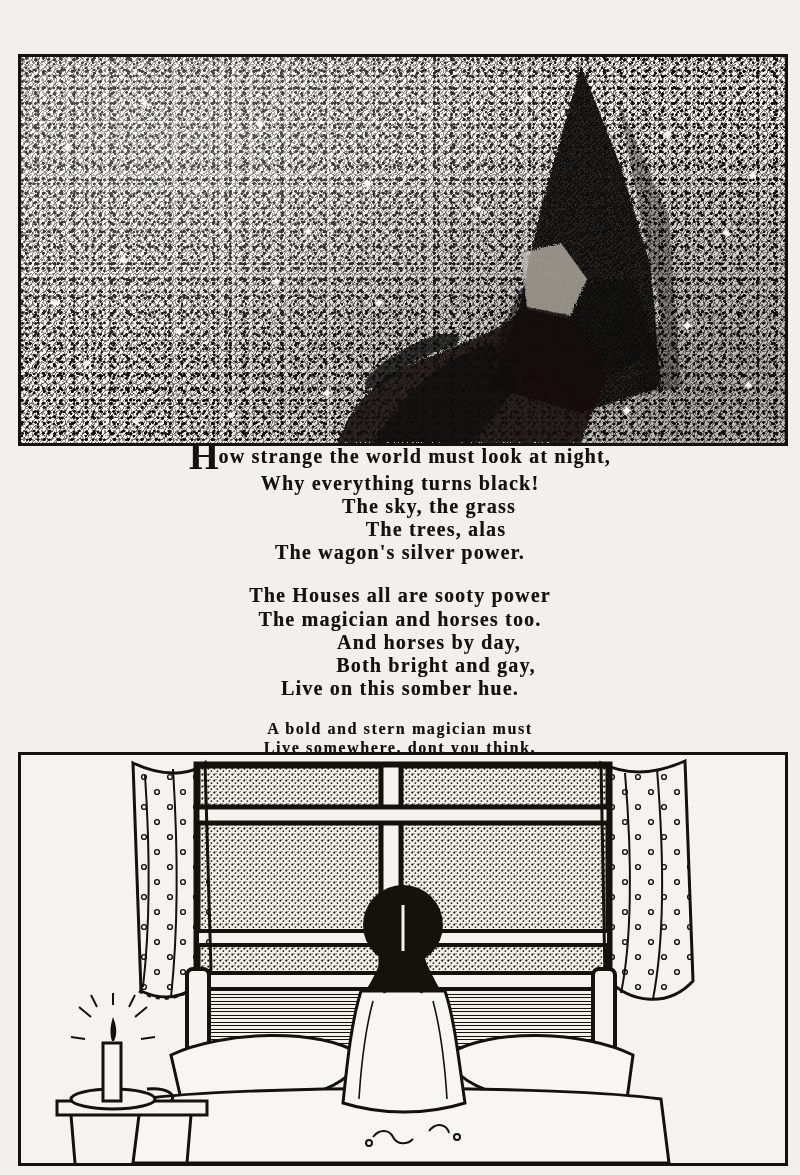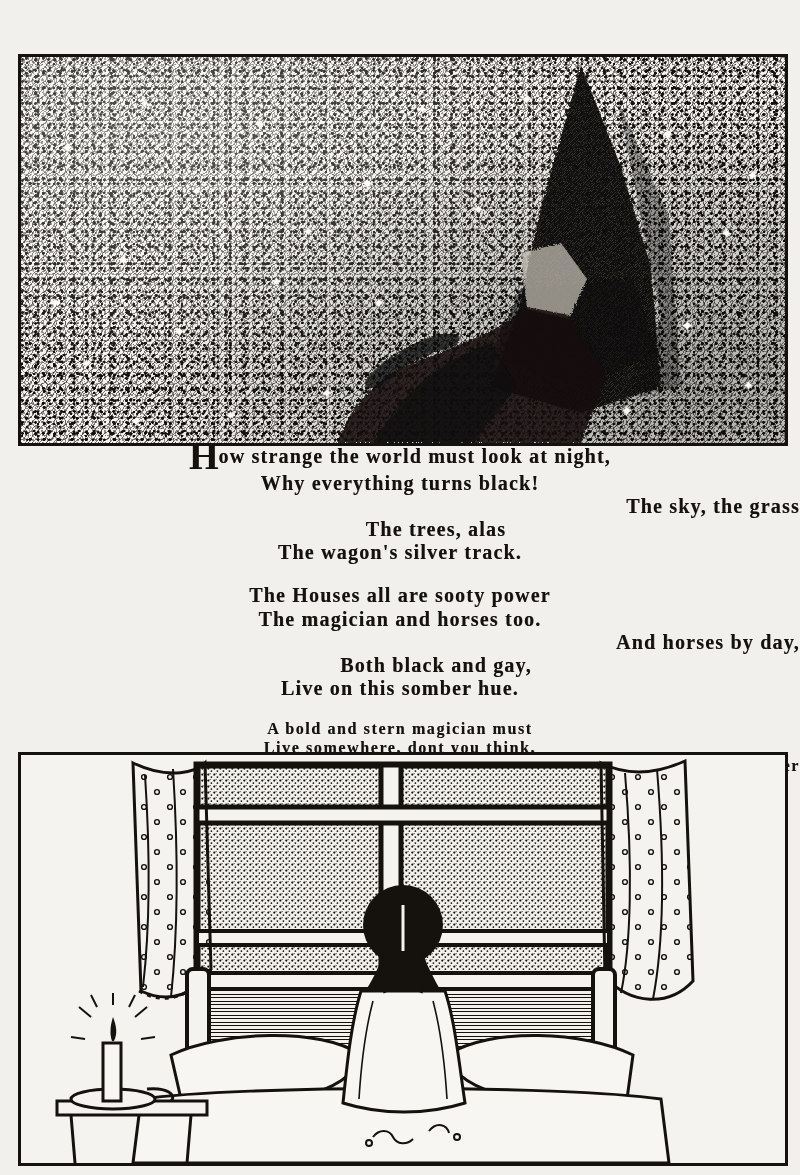--- a/index.html
+++ b/index.html
@@ -93,21 +93,21 @@
   .stanza:last-child { margin-bottom: 0; }
   .line {
     font-family: "Liberation Serif", serif;
     font-size: 20px;
     letter-spacing: 1.2px;
     line-height: 1.16;
     white-space: pre;
     font-weight: 600;
     text-shadow: 0.3px 0 0 rgba(21,18,14,0.5);
   }
-  .line.indent1 { padding-left: 58px; text-align: right; }
+  .line.indent1 { padding-left: 58px; }
   .line.indent2 { padding-left: 72px; }
   .line.big { font-size: 16px; letter-spacing: 1.6px; }
   .dropcap-line {
     position: relative;
   }
   .dropcap {
     font-family: "Liberation Serif", serif;
     font-size: 38px;
     line-height: 0.78;
     font-weight: 700;
@@ -194,28 +194,28 @@
     </svg>
   </div>
 
   <div class="poem">
 
     <div class="stanza">
       <div class="line dropcap-line"><span class="dropcap">H</span><span>ow strange the world must look at night,</span></div>
       <div class="line">Why everything turns black!</div>
       <div class="line indent1">The sky, the grass</div>
       <div class="line indent2">The trees, alas</div>
-      <div class="line">The wagon's silver track.</div>
+      <div class="line">The wagon's silver power.</div>
     </div>
 
     <div class="stanza">
       <div class="line">The Houses all are sooty power</div>
       <div class="line">The magician and horses too.</div>
       <div class="line indent1">And horses by day,</div>
-      <div class="line indent2">Both black and gay,</div>
+      <div class="line indent2">Both bright and gay,</div>
       <div class="line">Live on this somber hue.</div>
     </div>
 
     <div class="stanza">
       <div class="line big">A bold and stern magician must</div>
       <div class="line big">Live somewhere, dont you think,</div>
       <div class="line big indent1">Who has the power</div>
       <div class="line big indent2">To change all our</div>
       <div class="line big">Fine world with wizard's ink ?</div>
     </div>

